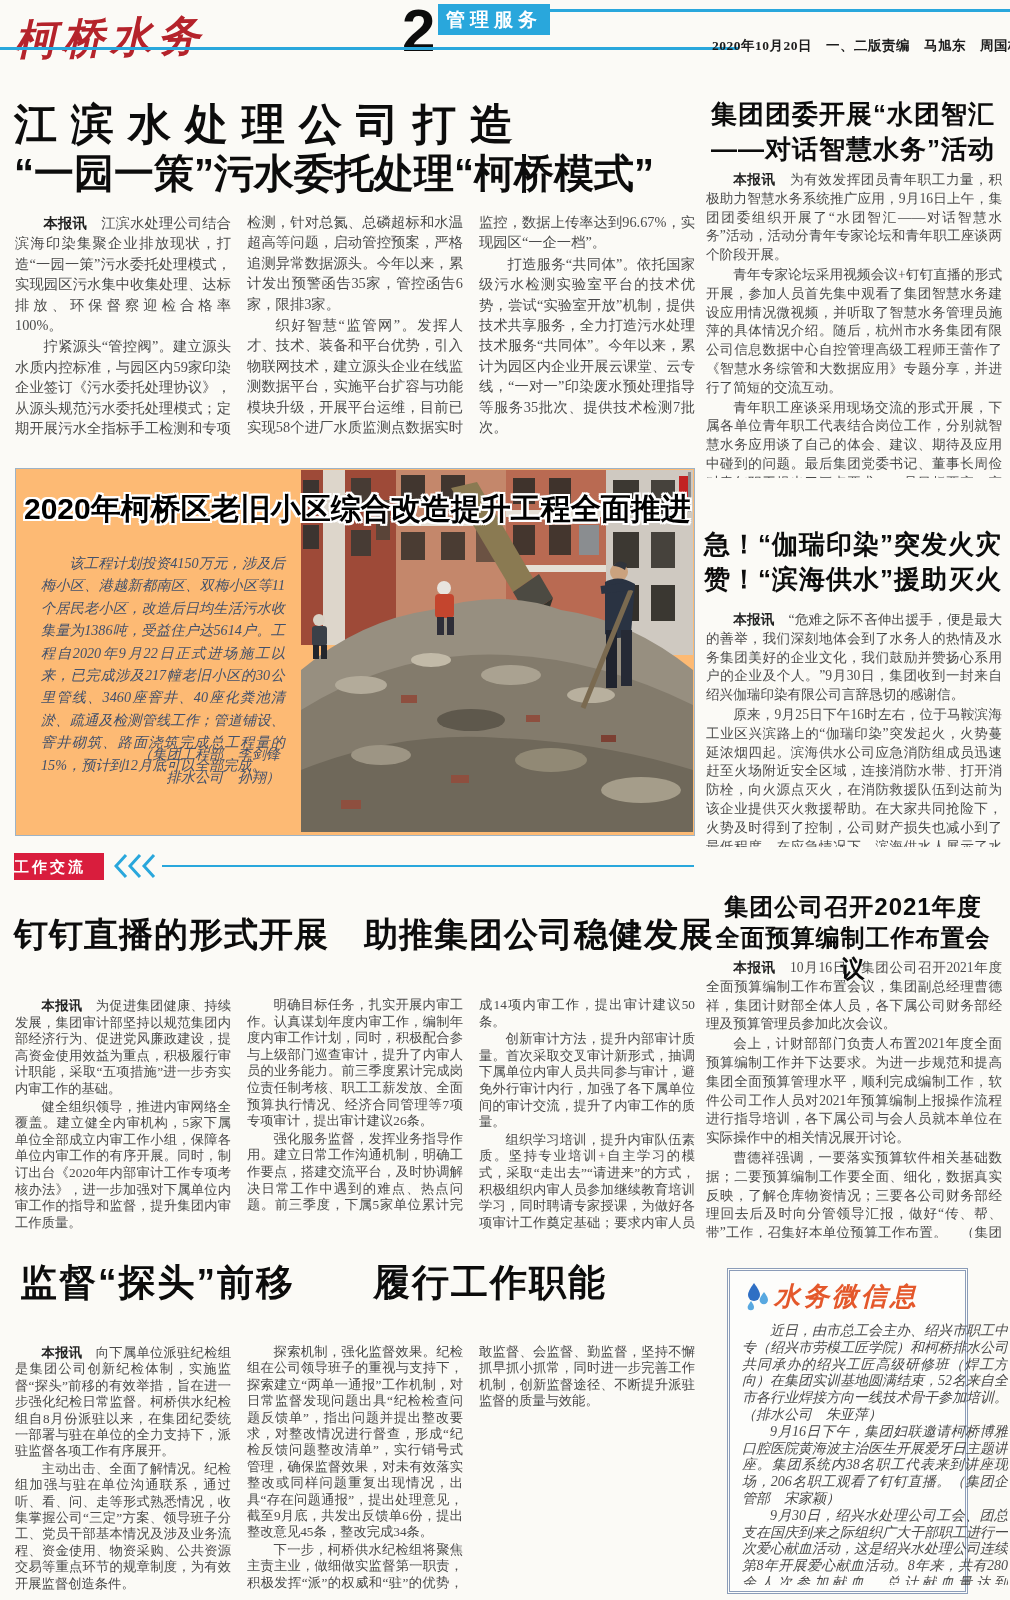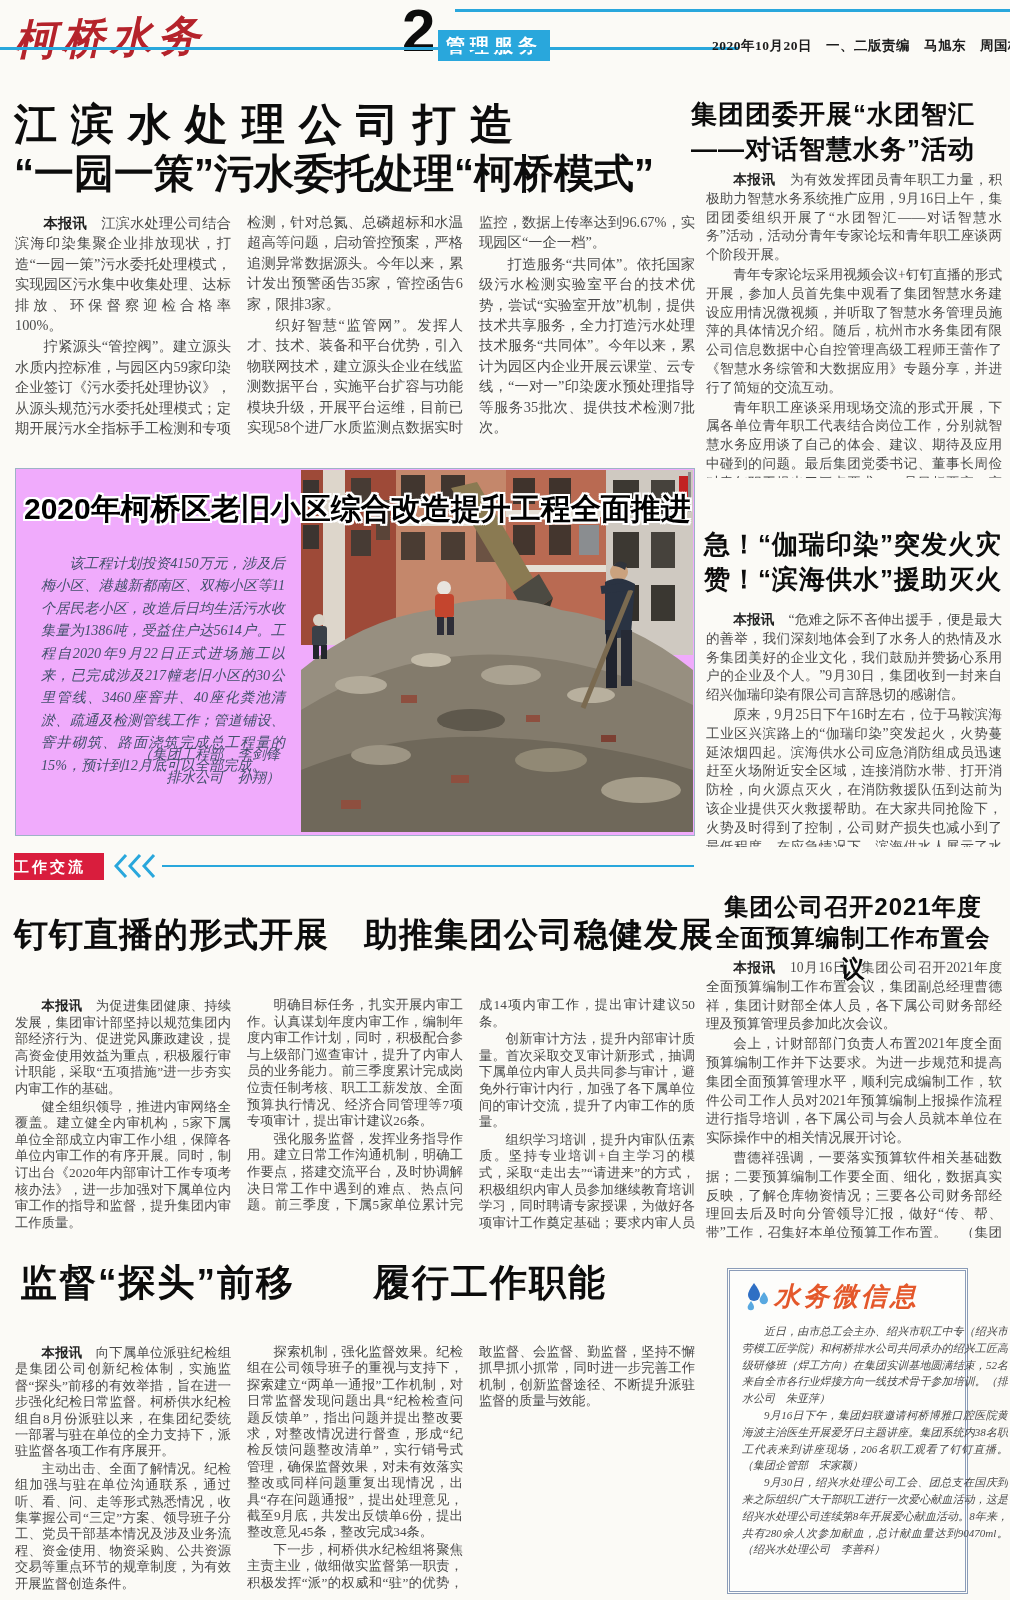--- a/index.html
+++ b/index.html
@@ -6,54 +6,54 @@
   body{width:1010px;height:1600px;position:relative;overflow:hidden;
        background:#fbfaf6;font-family:"Liberation Serif","DejaVu Serif",serif;}
   .abs{position:absolute;}
 
   
   .masthead{left:14px;top:10px;font-size:42px;font-weight:bold;font-style:italic;
             color:#b5232b;letter-spacing:6px;transform:rotate(-1.5deg);
             font-family:"Liberation Serif",serif;}
   .pagenum{left:402px;top:-4px;font-size:60px;font-weight:900;color:#000;
            font-family:"Liberation Sans",sans-serif;}
-  .section-label{left:438px;top:30px;width:112px;height:31px;background:#29a7dc;
+  .section-label{left:438px;top:4px;width:112px;height:31px;background:#29a7dc;
            color:#fff;font-family:"Liberation Sans",sans-serif;font-weight:bold;
            font-size:19px;letter-spacing:5px;text-align:center;line-height:31px;}
   .rule-cyan-top{left:455px;top:9px;width:555px;height:3px;background:#29a7dc;}
   .rule-cyan-bottom{left:0;top:47px;width:738px;height:3px;background:#29a7dc;}
   .dateline{left:712px;top:37px;width:292px;font-size:13.5px;font-weight:bold;
            color:#1c1c1c;letter-spacing:.5px;white-space:nowrap;}
 
   
   .h-sans{font-family:"Liberation Sans","DejaVu Sans",sans-serif;font-weight:900;color:#0c0c0c;}
   .a1-h1{left:14px;top:96px;font-size:43px;letter-spacing:14px;white-space:nowrap;}
   .a1-h2{left:14px;top:146px;font-size:40px;letter-spacing:0px;white-space:nowrap;}
   .r-head{width:298px;text-align:center;line-height:35px;font-size:26px;letter-spacing:1px;}
-  .r1-head{left:684px;top:97px;}
+  .r1-head{left:704px;top:97px;}
   .r2-head{left:704px;top:527px;}
   .r3-head{left:704px;top:891px;font-size:24px;line-height:31px;}
   .a2-head{left:14px;top:912px;font-size:34px;letter-spacing:1px;white-space:nowrap;}
   .a3-head{left:20px;top:1258px;font-size:37px;letter-spacing:2px;white-space:nowrap;}
 
   
   .bodytext{color:#4b4b4b;text-align:justify;}
   .bodytext p{margin:1px;text-indent:2em;}
   .bodytext b{color:#222;}
   .cols3{column-count:3;column-gap:14px;column-fill:auto;overflow:hidden;}
   .a1-body{left:14px;top:212px;width:682px;height:236px;font-size:14.3px;line-height:20.4px;}
   .a2-body{left:14px;top:997px;width:682px;height:246px;font-size:13.3px;line-height:16.6px;}
   .a3-body{left:14px;top:1344px;width:682px;height:254px;font-size:13.3px;line-height:16.4px;}
   .r-body{width:298px;overflow:hidden;font-size:13.6px;line-height:18.8px;}
   .r1-body{left:705px;top:170px;height:308px;}
   .r2-body{left:705px;top:610px;height:237px;}
   .r3-body{left:705px;top:958px;height:280px;}
 
   
-  .photo-box{left:15px;top:468px;width:678px;height:366px;border:1px solid #9db3c6;background:#f0abfc;}
+  .photo-box{left:15px;top:468px;width:678px;height:366px;border:1px solid #9db3c6;background:#fdba74;}
   .photo-svg{position:absolute;right:1px;top:1px;}
   .photo-headline{position:absolute;left:8px;top:20px;width:664px;
       font-family:"Liberation Sans",sans-serif;font-weight:900;font-size:30px;
       letter-spacing:0px;color:#000;white-space:nowrap;
       text-shadow:-2px 0 0 #fff,2px 0 0 #fff,0 -2px 0 #fff,0 2px 0 #fff,
                   -2px -2px 0 #fff,2px 2px 0 #fff,-2px 2px 0 #fff,2px -2px 0 #fff;}
   .photo-caption{position:absolute;left:14px;top:72px;width:266px;font-size:14.2px;
       line-height:22.4px;color:#41506b;font-style:italic;text-align:justify;}
   .photo-caption p{margin:11px;text-indent:2em;}
   .caption-byline{position:absolute;width:250px;text-align:right;font-style:italic;
@@ -65,21 +65,21 @@
       letter-spacing:3px;text-align:left;line-height:27px;}
   .chevrons{left:114px;top:853px;}
   .section-rule{left:162px;top:865px;width:532px;height:2px;background:#29a7dc;}
 
   
   .weixin-box{left:706px;top:1268px;width:241px;height:326px;border:3px double #8b9cb8;
       background:#fdfdfb;box-sizing:border-box;margin-left:21px;}
   .weixin-title-row{position:absolute;left:14px;top:8px;display:flex;align-items:center;gap:4px;}
   .weixin-title{font-size:26px;font-weight:bold;font-style:italic;color:#e4582b;
       letter-spacing:3px;font-family:"Liberation Serif",serif;}
-  .weixin-items{position:absolute;left:12px;top:52px;width:266px;font-size:11px;
+  .weixin-items{position:absolute;left:12px;top:52px;width:266px;font-size:14px;
       line-height:16.8px;color:#4a4a4a;font-style:italic;text-align:justify;overflow:hidden;height:262px;}
   .weixin-items p{margin:0;text-indent:2em;}
 </style>
 </head>
 <body>
 
 <div class="abs" style="left:0;top:0;width:1010px;height:1600px;">
 
   <div>
     <div class="abs masthead">柯桥水务</div>

